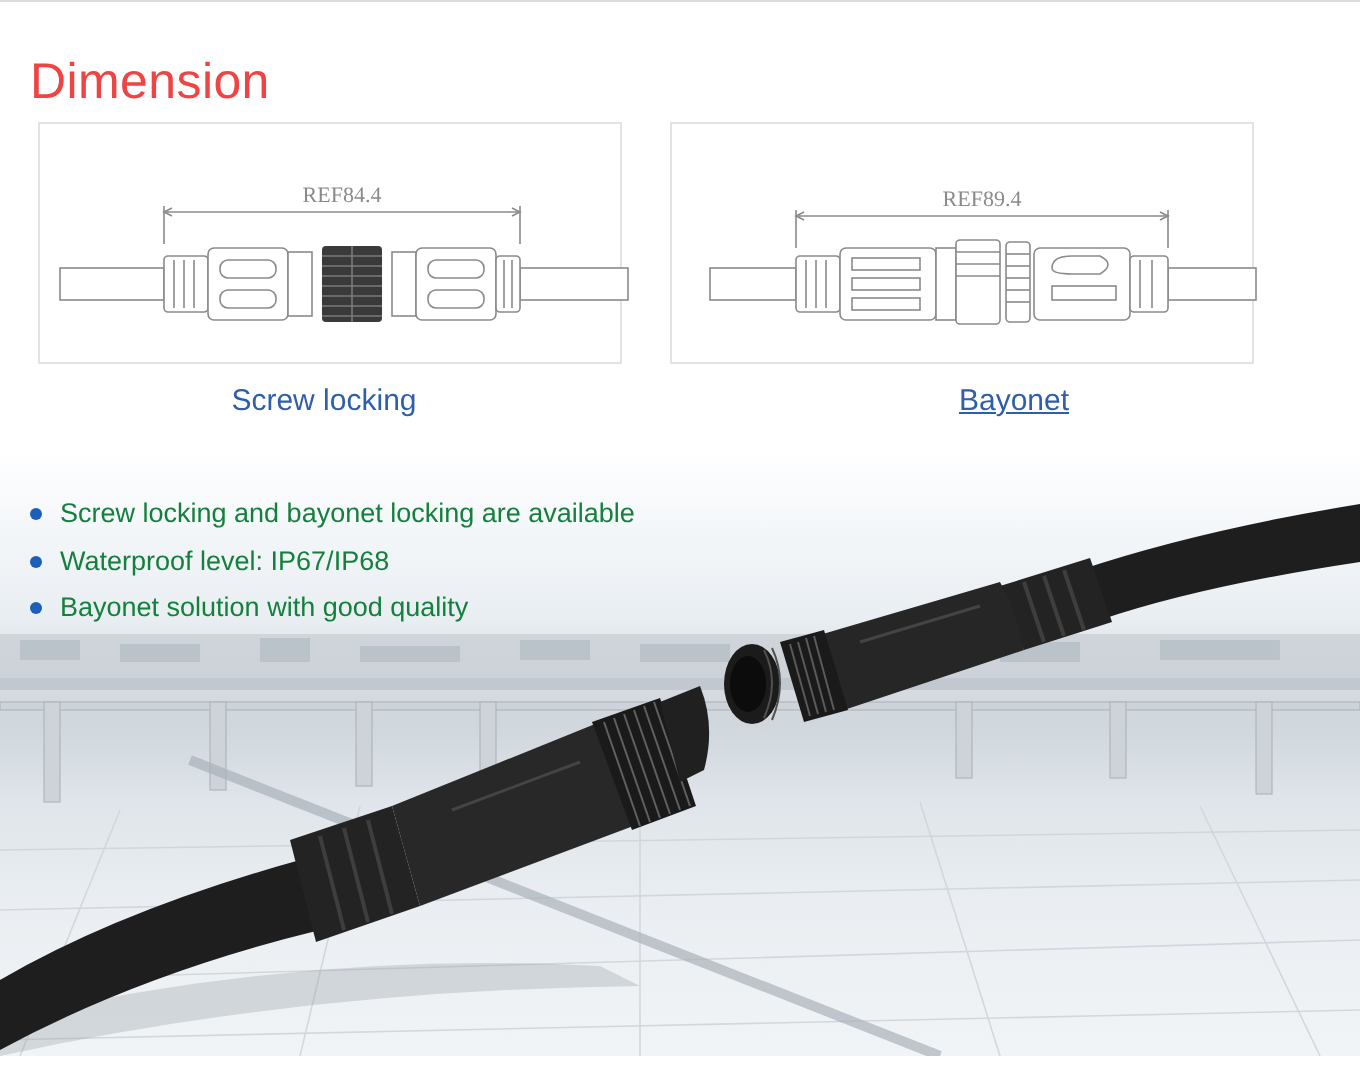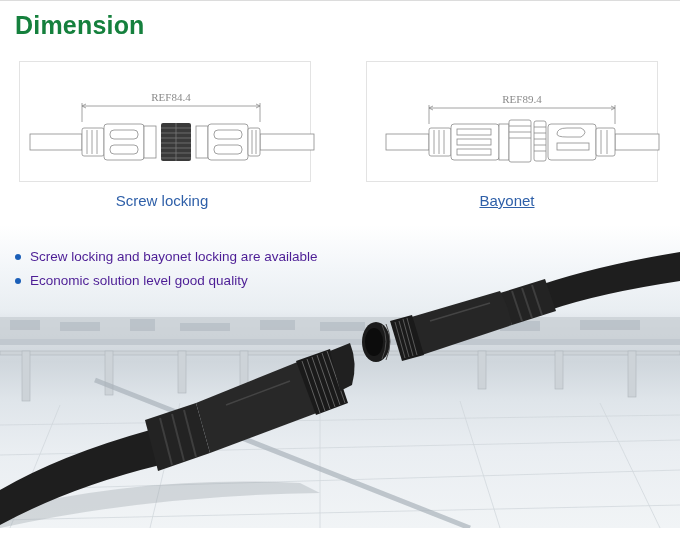--- a/index.html
+++ b/index.html
@@ -1,45 +1,45 @@
 <!DOCTYPE html>
 <html><head>
   <meta charset="utf-8">
   <style>
     * { margin: 0; padding: 0; box-sizing: border-box; }
     html, body { width: 680px; height: 545px; background: #ffffff; overflow: hidden; }
     body { position: relative; font-family: "Liberation Sans", sans-serif; }
     .top-rule { position: absolute; left: 0; top: 0; width: 680px; height: 1px; background: #dcdcdc; }
     .title {
-      position: absolute; left: 15px; top: 11px;
-      font-size: 25px; font-weight: bold; color: #15803d;
+      position: absolute; left: 15px; top: 27px;
+      font-size: 25px; font-weight: normal; color: #ef4444;
       font-family: "Liberation Sans", sans-serif; letter-spacing: 0.2px;
     }
     .dim-box {
       position: absolute; top: 61px; width: 292px; height: 121px;
       border: 1px solid #e3e3e3; background: #ffffff;
     }
     .dim-box.left { left: 19px; }
-    .dim-box.right { left: 366px; }
+    .dim-box.right { left: 335px; }
     .dim-box svg { position: absolute; left: 0; top: 0; }
     .caption {
       position: absolute; top: 192px; font-size: 15px; color: #2e5fa8;
       font-family: "Liberation Sans", sans-serif; text-align: center; width: 308px;
     }
     .caption.left { left: 8px; }
     .caption.right { left: 353px; text-decoration: underline; }
     .photo {
       position: absolute; left: 0; top: 225px; width: 680px; height: 303px; overflow: hidden;
       background: linear-gradient(180deg, #ffffff 0%, #f3f6f9 14%, #e9eef2 28%, #d9dee3 36%, #cfd6dc 45%, #dfe5ea 58%, #eaeef2 75%, #f1f4f6 100%);
     }
     .photo svg { position: absolute; left: 0; top: 0; }
     .bullets { position: absolute; left: 14px; top: 249px; list-style: none; }
     .bullets li {
       position: relative; padding-left: 16px; height: 23.5px; line-height: 16px;
-      font-size: 13.5px; color: #4c1d95; font-family: "Liberation Sans", sans-serif;
+      font-size: 13.5px; color: #15803d; font-family: "Liberation Sans", sans-serif;
     }
     .bullets .dot {
       position: absolute; left: 1px; top: 5px; width: 6px; height: 6px; border-radius: 50%;
       background: #1b5fb8;
     }
   </style>
 </head>
 <body>
 
 <div class="top-rule"></div>
@@ -230,15 +230,19 @@
   </svg>
 </div>
 
 <ul class="bullets">
   <li>
     <span class="dot"></span>
     <span>Screw locking and bayonet locking are available</span>
   </li>
   <li>
     <span class="dot"></span>
-    <span>Economic solution level good quality</span>
+    <span>Waterproof level: IP67/IP68</span>
+  </li>
+  <li>
+    <span class="dot"></span>
+    <span>Bayonet solution with good quality</span>
   </li>
 </ul>
 
 </body></html>

